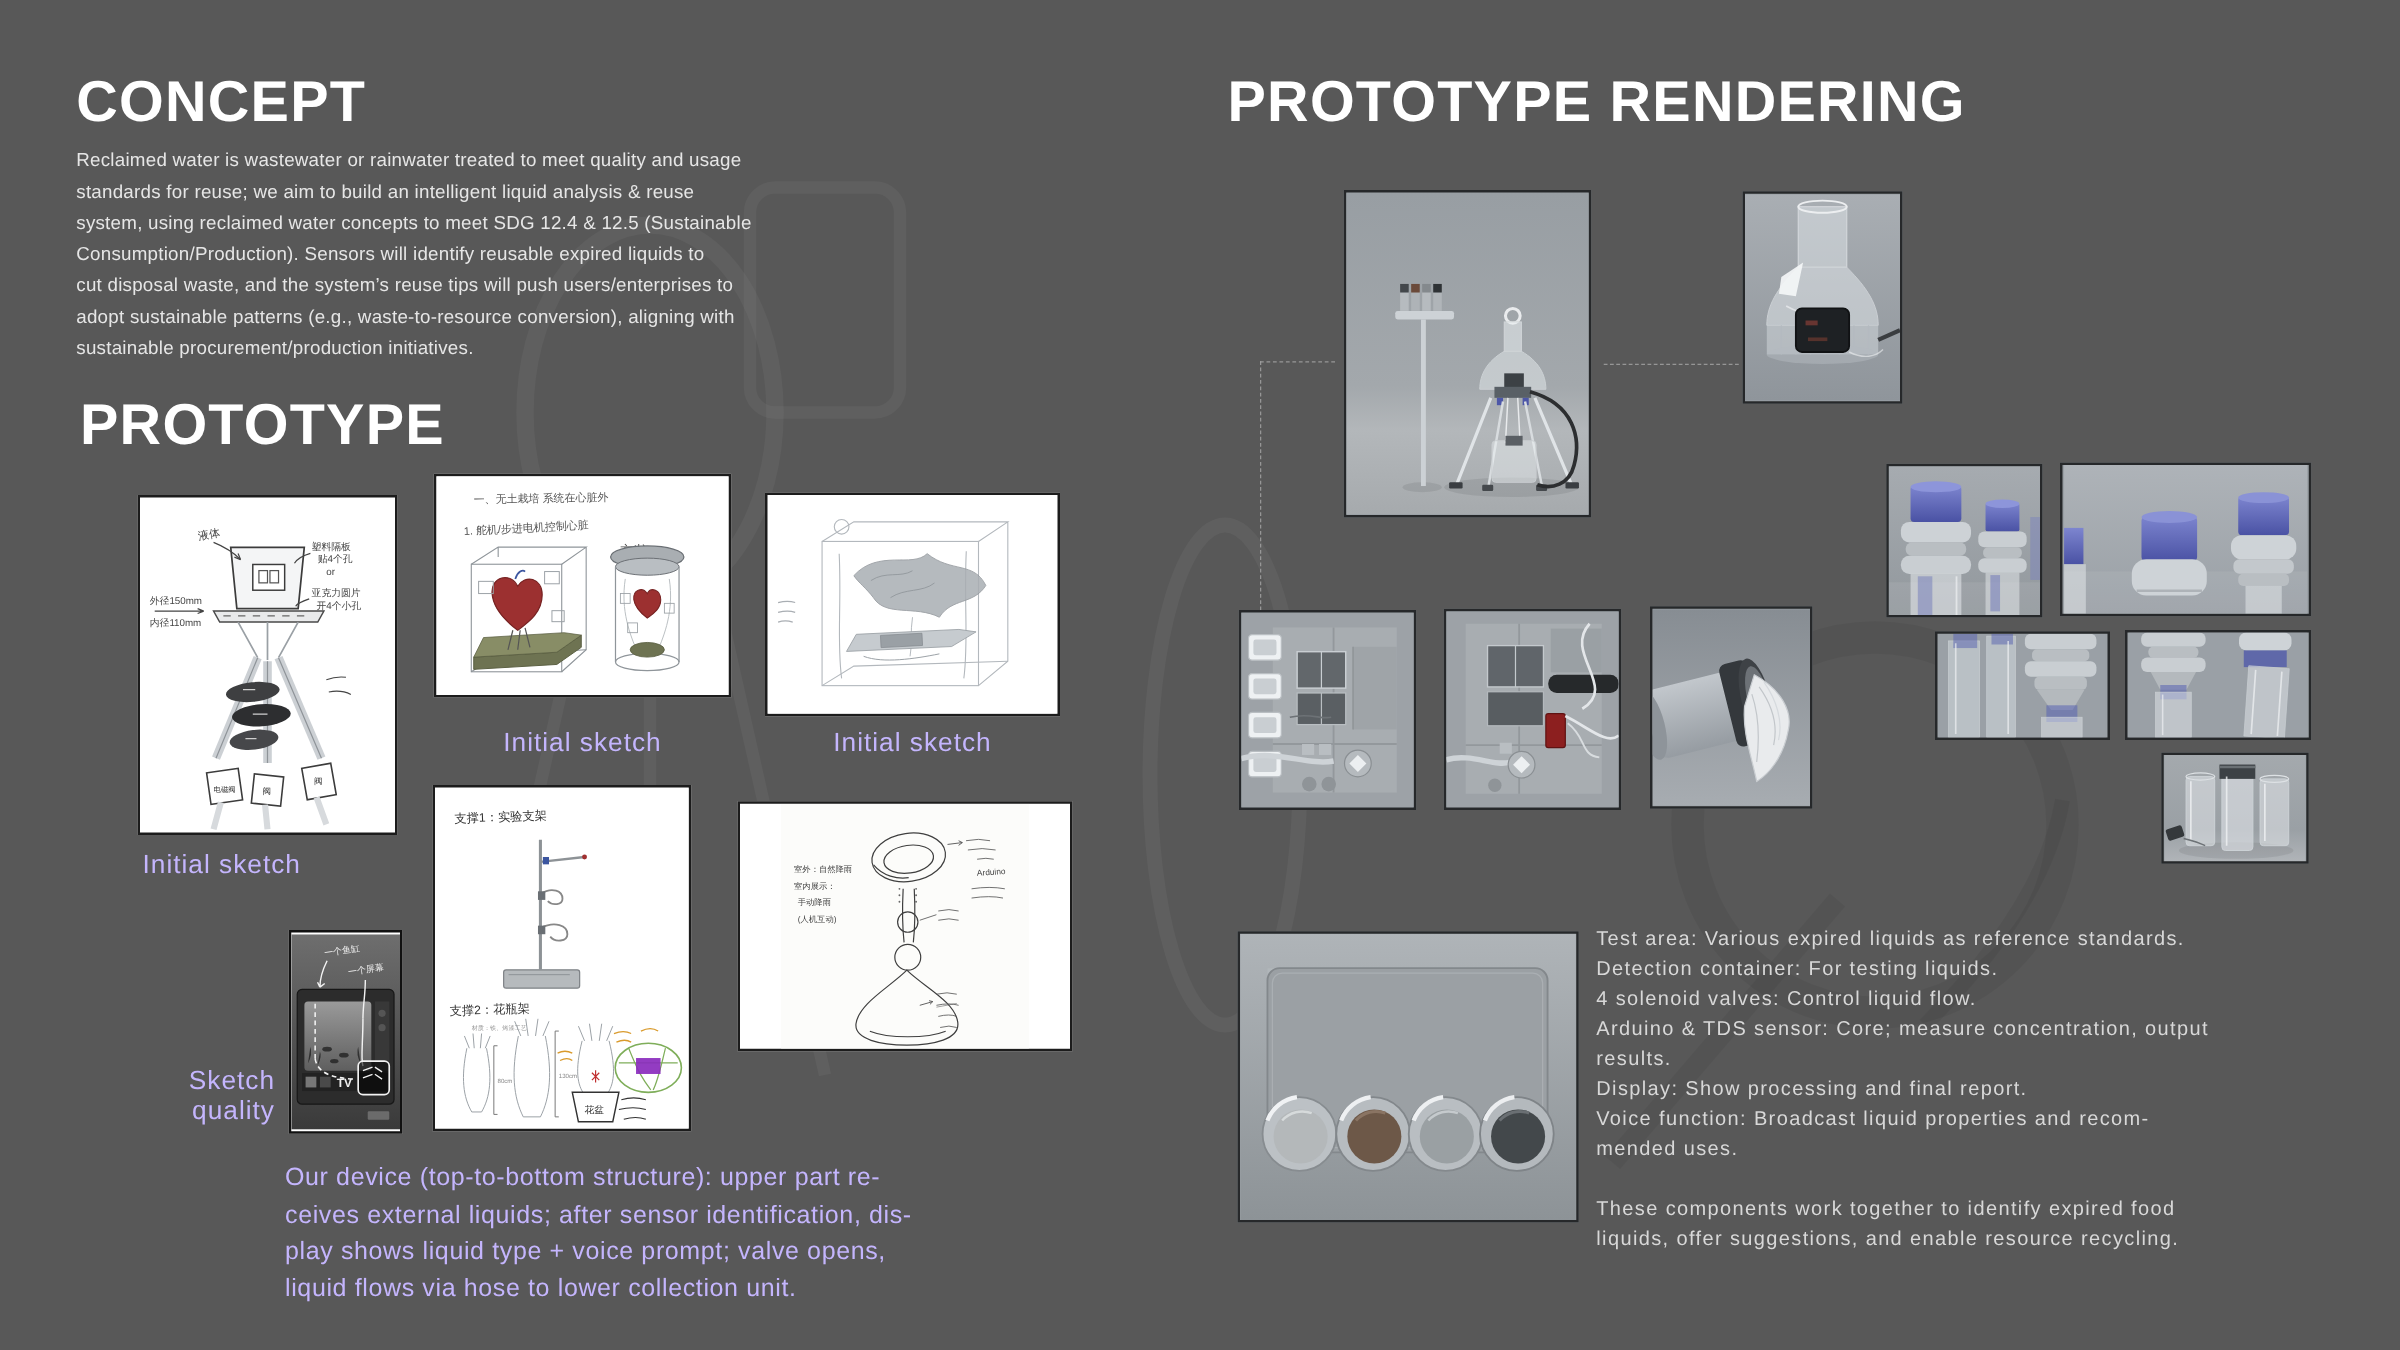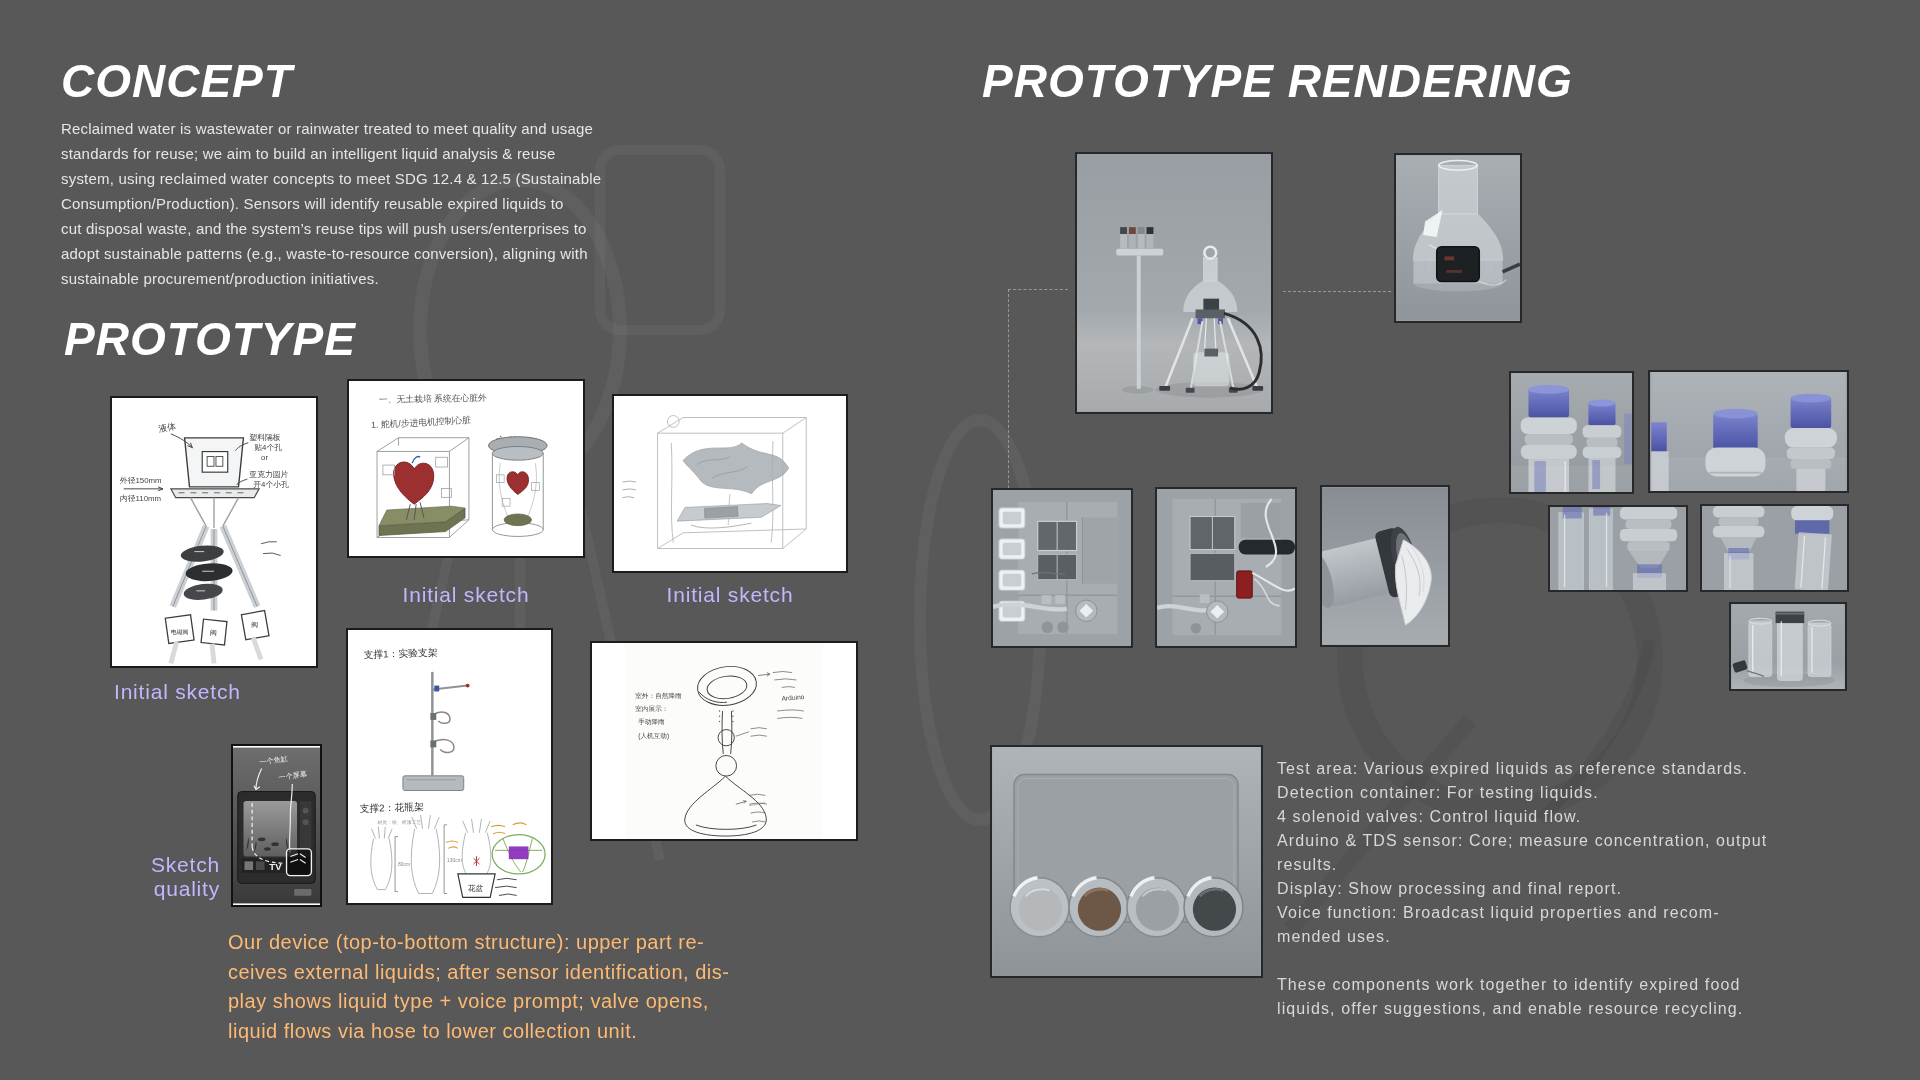--- a/index.html
+++ b/index.html
@@ -1,22 +1,22 @@
 <!DOCTYPE html>
 <html><head>
 <meta charset="utf-8">
 <style>
   html,body{margin:0;padding:0;background:#2e2e2e;}
   #canvas{position:relative;width:1920px;height:1080px;background:#585858;overflow:hidden;
           font-family:"Liberation Sans", sans-serif;}
   .abs{position:absolute;}
-  .h-title{color:#ffffff;font-weight:700;font-size:46px;letter-spacing:1px;margin:0;line-height:1;font-style:italic;}
+  .h-title{color:#ffffff;font-weight:700;font-size:46px;letter-spacing:1px;margin:0;line-height:1;}
   .body-text{color:#e6e6e6;font-size:15px;line-height:25px;letter-spacing:.2px;white-space:pre-line;}
-  .note-text{color:#fdba74;font-size:20px;line-height:29.5px;letter-spacing:.5px;white-space:pre-line;}
-  .spec-text{color:#d8d8d8;font-size:16px;line-height:24px;letter-spacing:1.1px;white-space:pre-line;margin-top:17px;}
+  .note-text{color:#c4b5fd;font-size:20px;line-height:29.5px;letter-spacing:.5px;white-space:pre-line;}
+  .spec-text{color:#d8d8d8;font-size:16px;line-height:24px;letter-spacing:1.1px;white-space:pre-line;}
   .caption{color:#c4b5fd;font-size:21px;letter-spacing:.8px;}
   .caption.center{text-align:center;}
   .caption.right{text-align:right;white-space:pre-line;}
   .img-box{position:absolute;border:2px solid #26282a;box-sizing:border-box;overflow:hidden;background:#9aa0a5;}
   .sketch-box{position:absolute;border:2px solid #1c1c1c;box-sizing:border-box;overflow:hidden;background:#ffffff;}
   .img-box svg,.sketch-box svg{display:block;width:100%;height:100%;}
   .dash-h{position:absolute;border-top:1px dashed #a6a6a6;opacity:.8;}
   .dash-v{position:absolute;border-left:1px dashed #a6a6a6;opacity:.8;}
 </style>
 </head>

